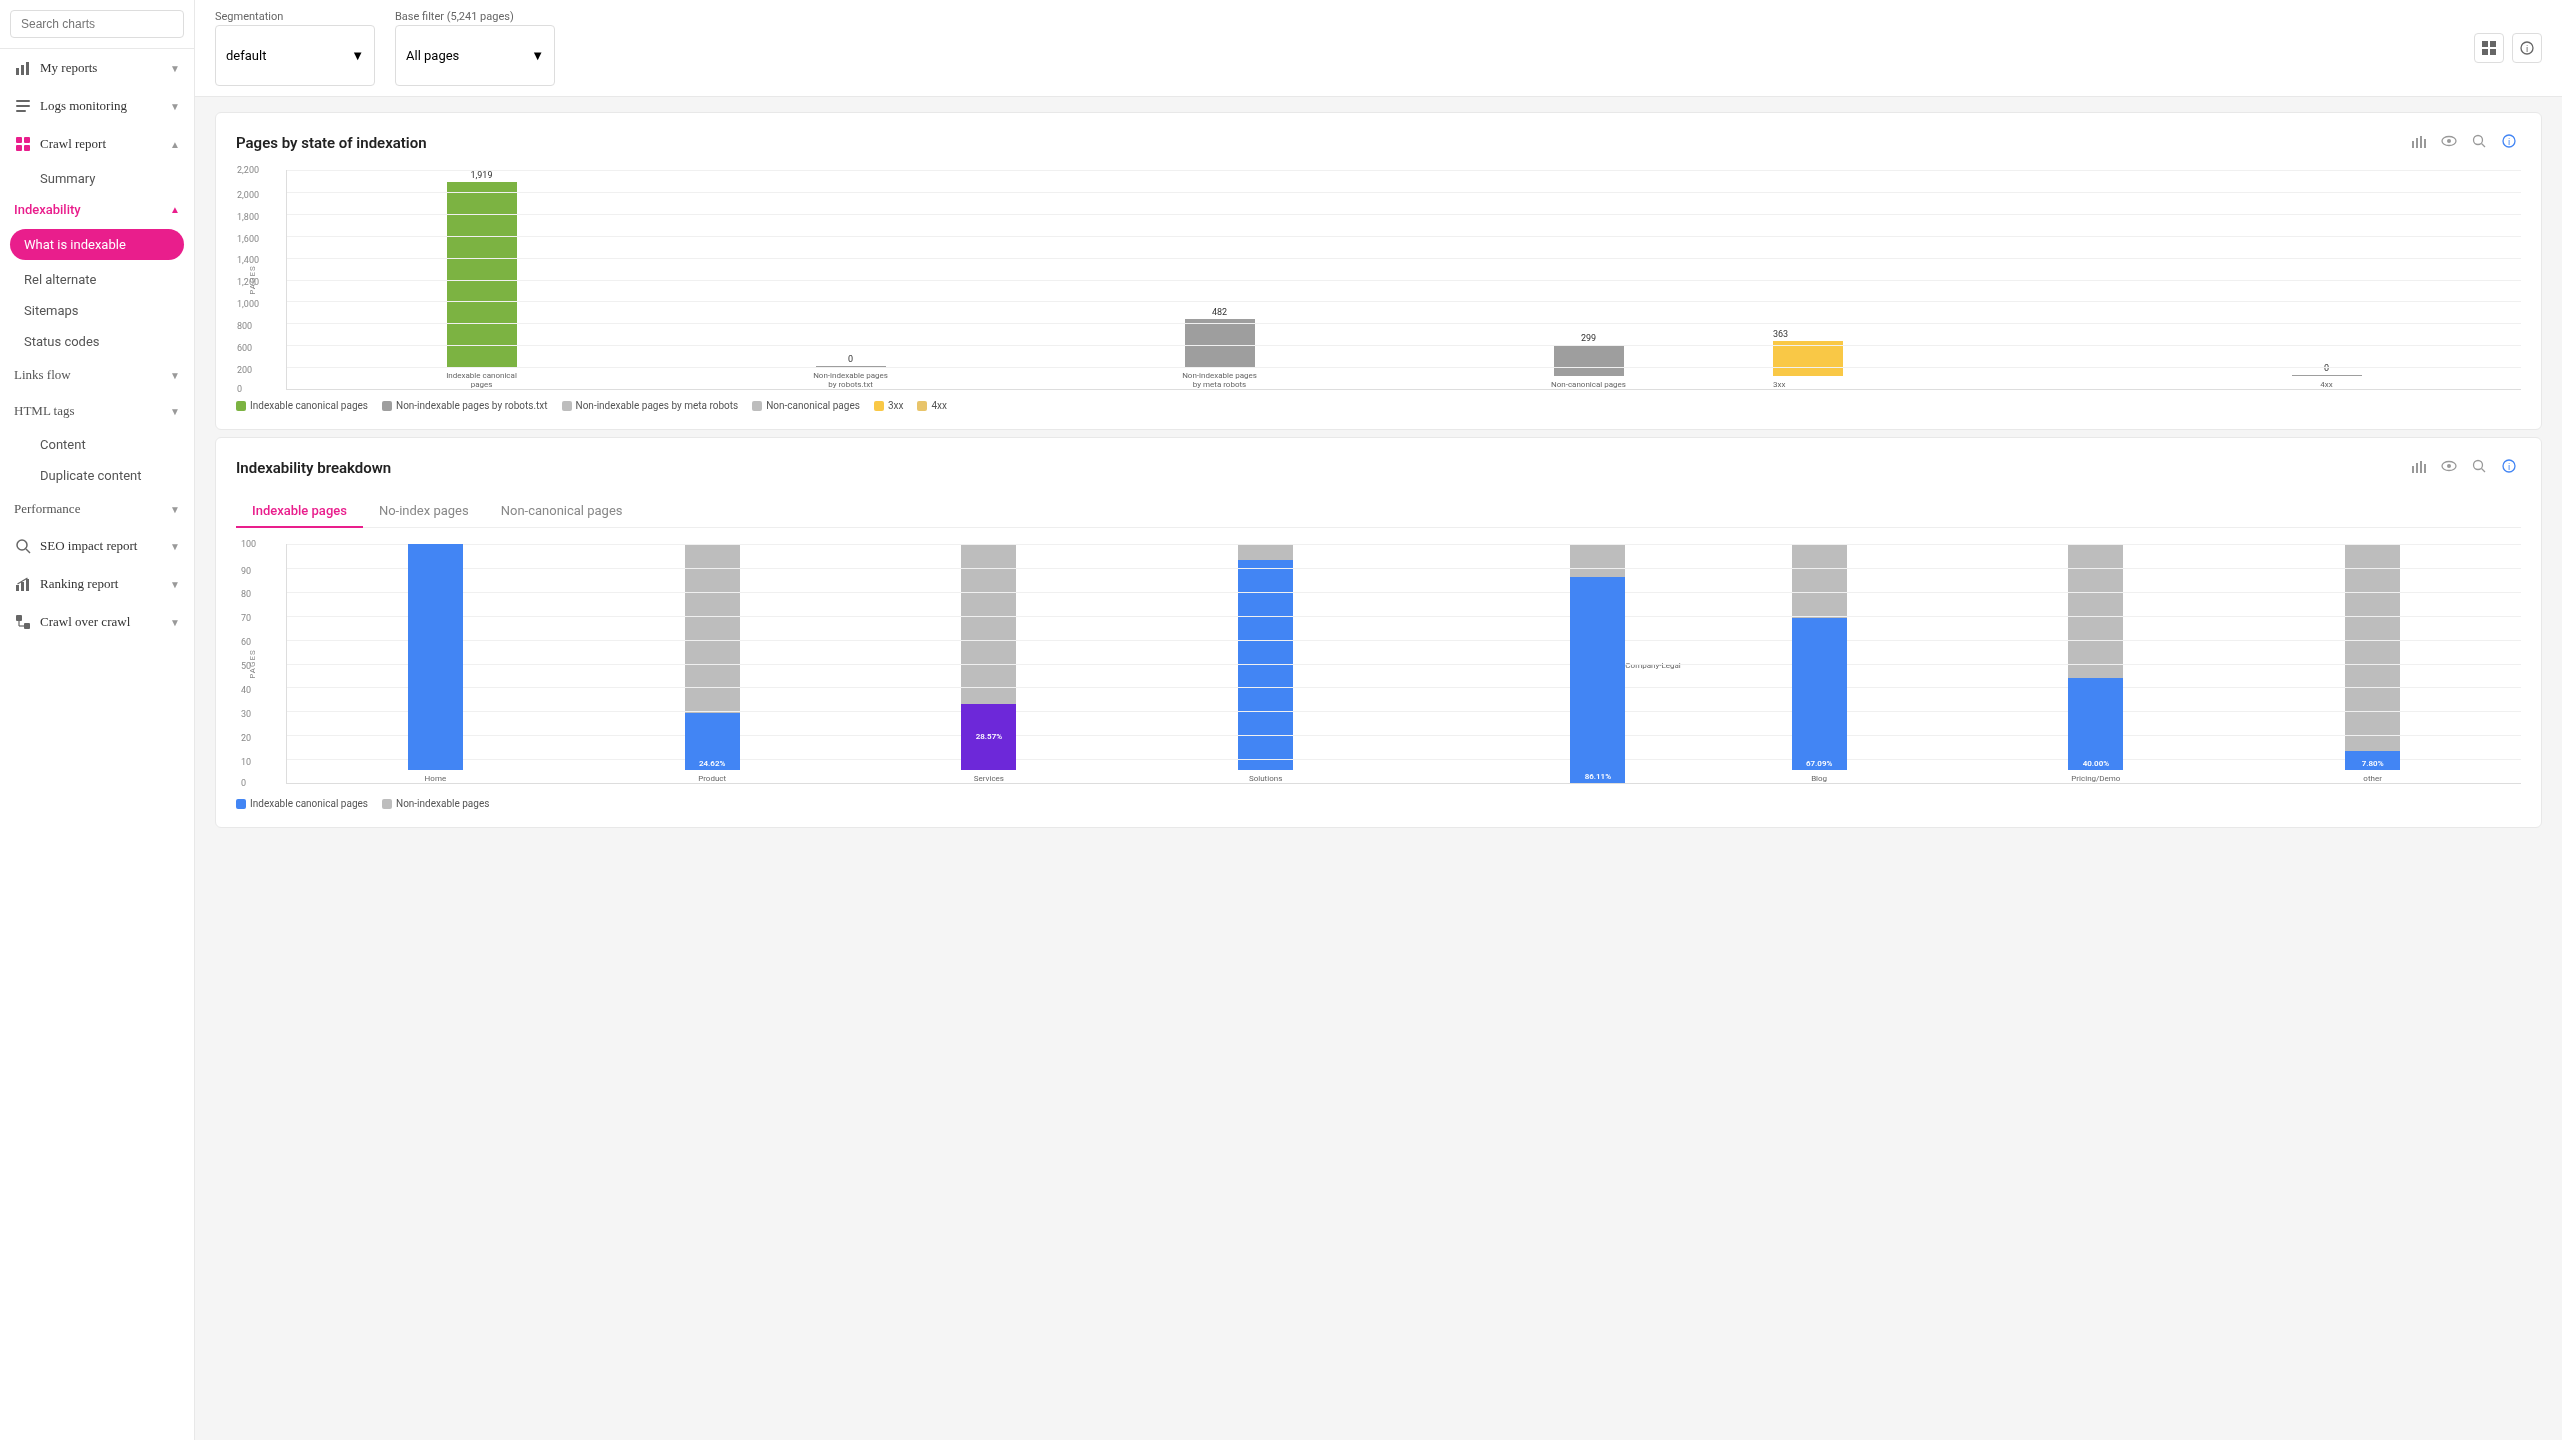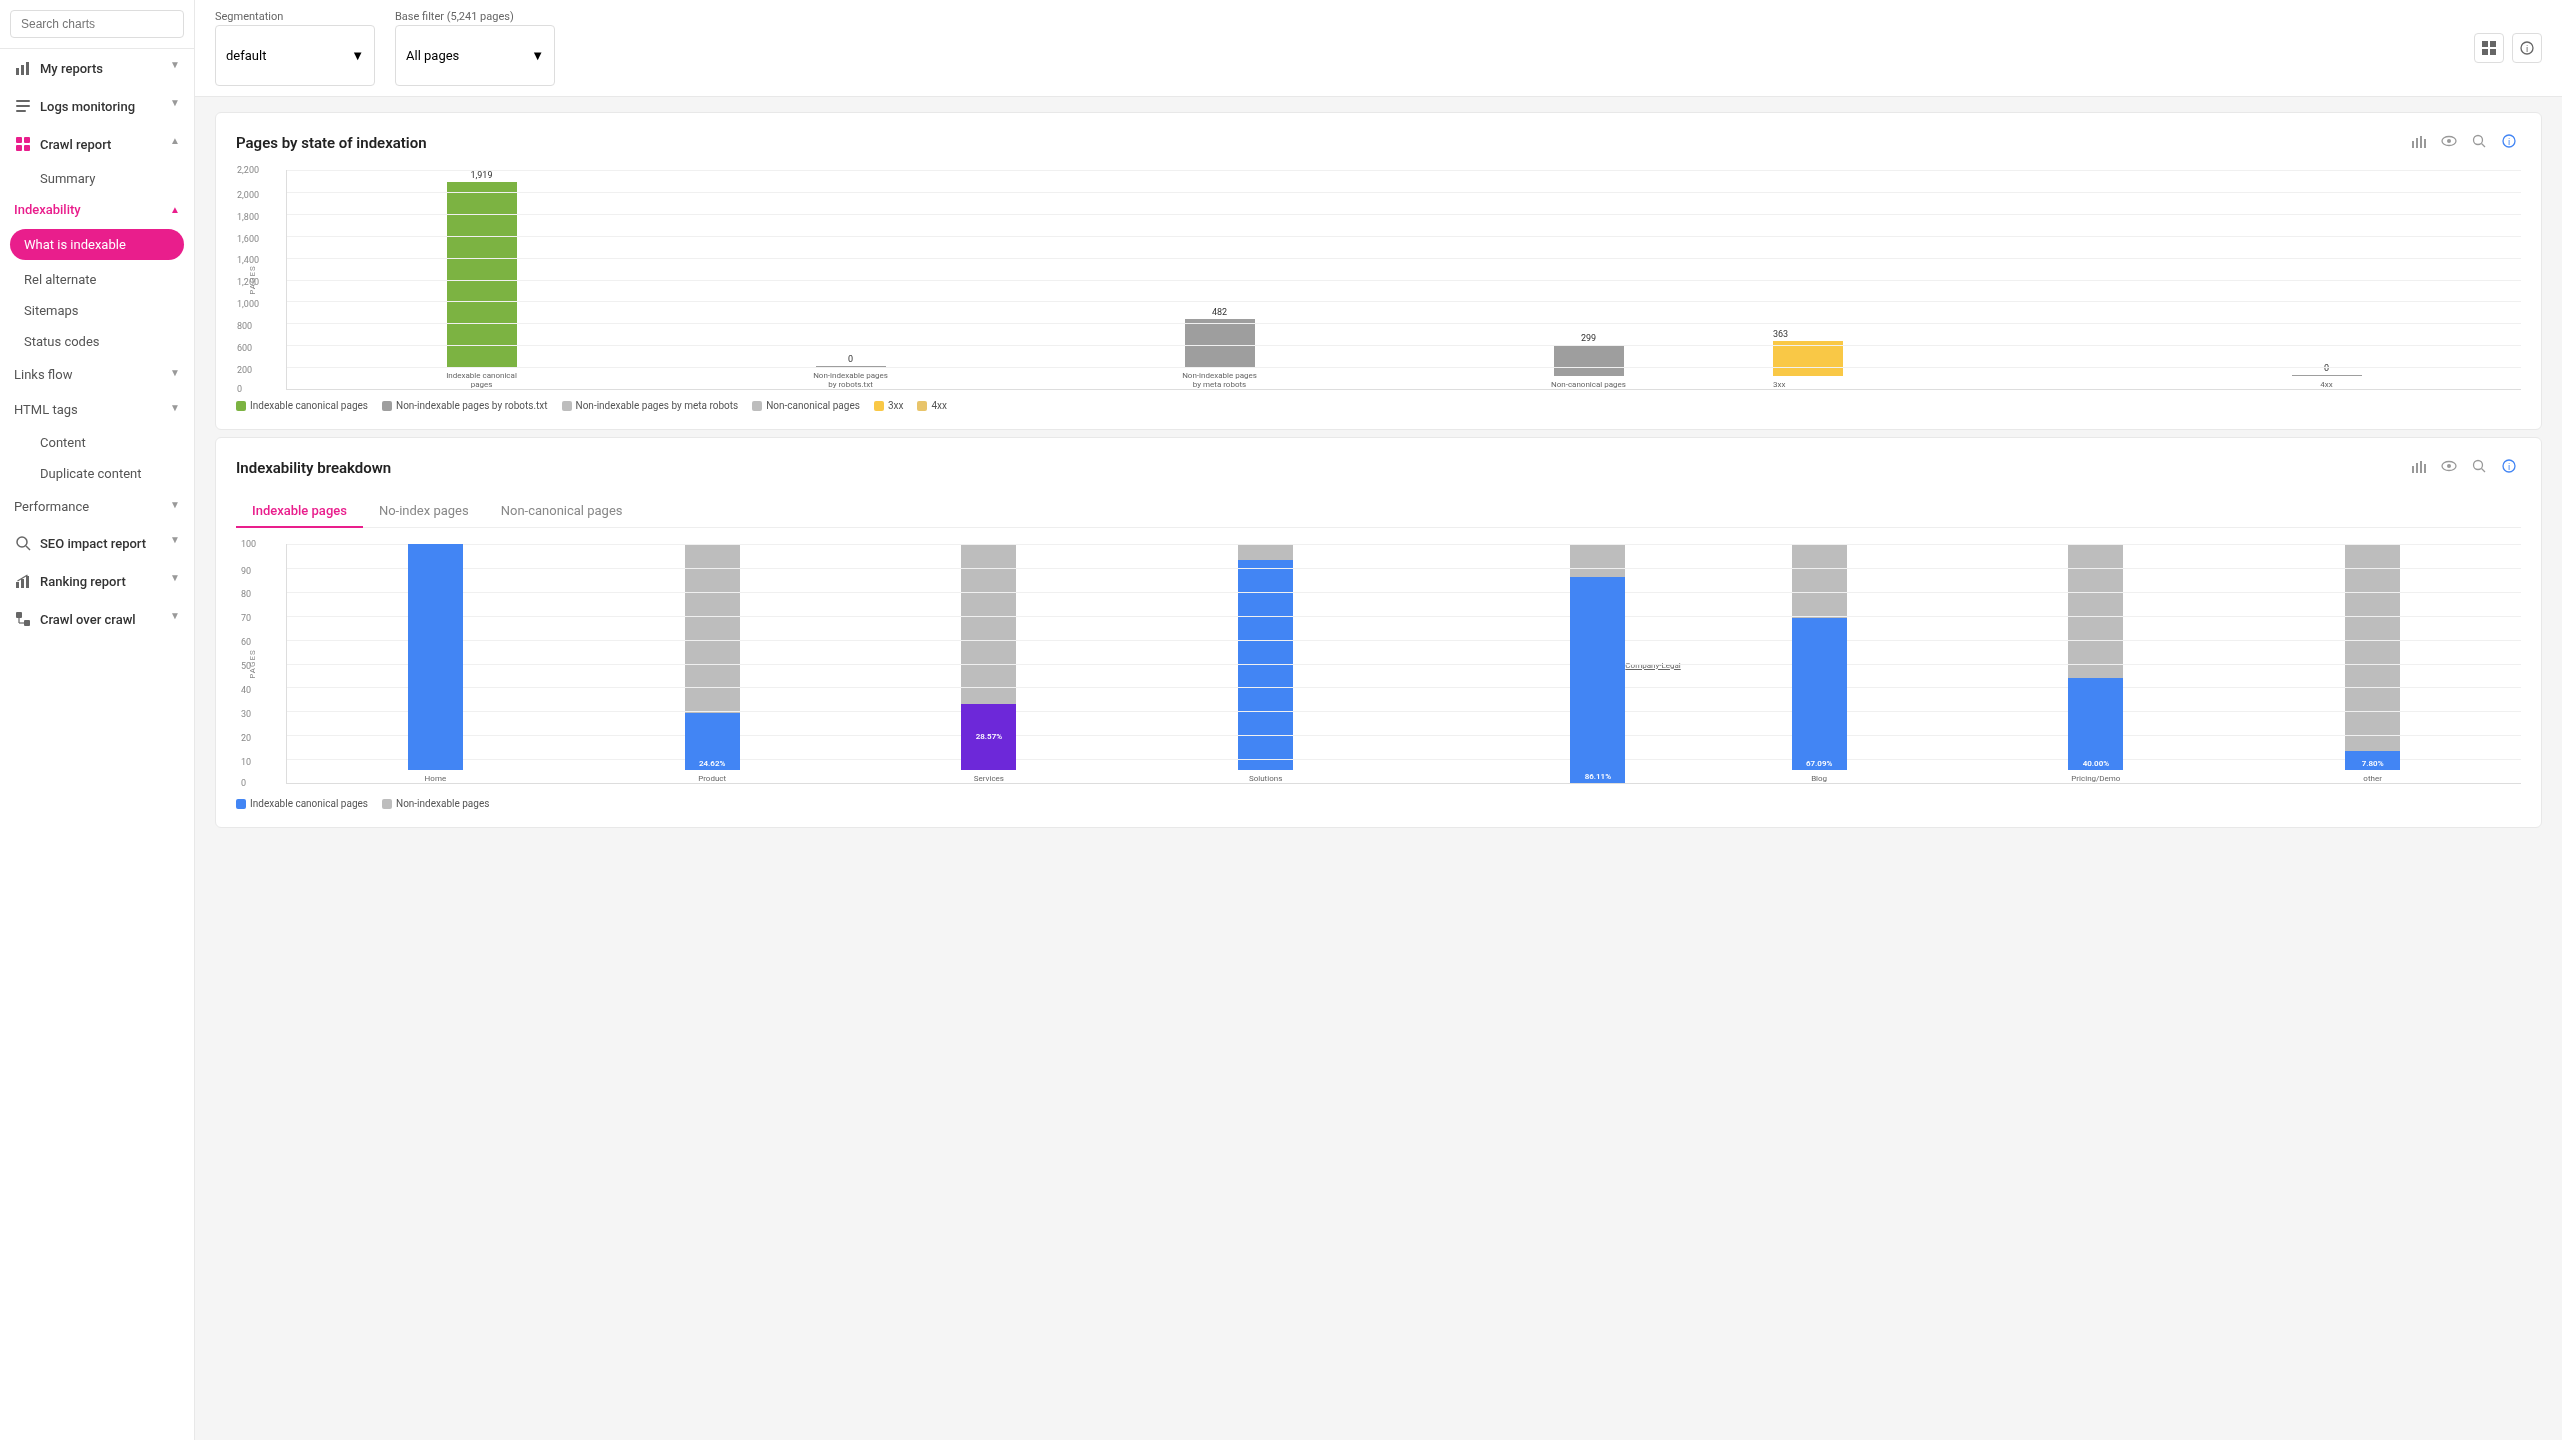--- a/index.html
+++ b/index.html
@@ -24,27 +24,28 @@
       width: 100%;
       padding: 6px 10px;
       border: 1px solid #ddd;
       border-radius: 4px;
       font-size: 12px;
       color: #666;
       outline: none;
     }
     .nav-item {
       display: flex;
-      align-items: flex-start;
+      align-items: center;
       padding: 10px 14px;
       cursor: pointer;
       color: #333;
       font-size: 13px;
       font-weight: 500;
       justify-content: space-between;
+      font-family: Liberation Serif, serif;
     }
     .nav-item-left { display: flex; align-items: center; gap: 8px; }
     .nav-icon { width: 18px; height: 18px; display: flex; align-items: center; justify-content: center; color: #666; }
     .chevron { color: #999; font-size: 10px; }
     .sub-item {
       padding: 8px 14px 8px 40px;
       cursor: pointer;
       color: #555;
       font-size: 13px;
     }
@@ -585,21 +586,21 @@
                 <span style="font-size:8px;color:#666;margin-top:4px;text-align:center;">Solutions</span>
               </div>
 
               <div style="flex:1;display:flex;flex-direction:row;align-items:center;justify-content:flex-end;height:100%;">
                 <div style="width:55px;height:100%;display:flex;flex-direction:column;cursor:pointer;">
                   <div style="flex:13.89;background:#bdbdbd;width:100%;"></div>
                   <div style="flex:86.11;background:#4285f4;width:100%;position:relative;display:flex;align-items:flex-end;justify-content:center;padding-bottom:2px;">
                     <span style="font-size:8px;color:#fff;font-weight:600;">86.11%</span>
                   </div>
                 </div>
-                <span style="font-size:8px;color:#666;margin-top:4px;text-align:right;text-decoration:underline;">Company-Legal</span>
+                <span style="font-size:8px;color:#666;margin-top:4px;text-align:right;">Company-Legal</span>
               </div>
 
               <div style="flex:1;display:flex;flex-direction:column;align-items:center;justify-content:flex-end;height:100%;">
                 <div style="width:55px;height:100%;display:flex;flex-direction:column;cursor:pointer;">
                   <div style="flex:32.91;background:#bdbdbd;width:100%;"></div>
                   <div style="flex:67.09;background:#4285f4;width:100%;position:relative;display:flex;align-items:flex-end;justify-content:center;padding-bottom:2px;">
                     <span style="font-size:8px;color:#fff;font-weight:600;">67.09%</span>
                   </div>
                 </div>
                 <span style="font-size:8px;color:#666;margin-top:4px;text-align:center;">Blog</span>

